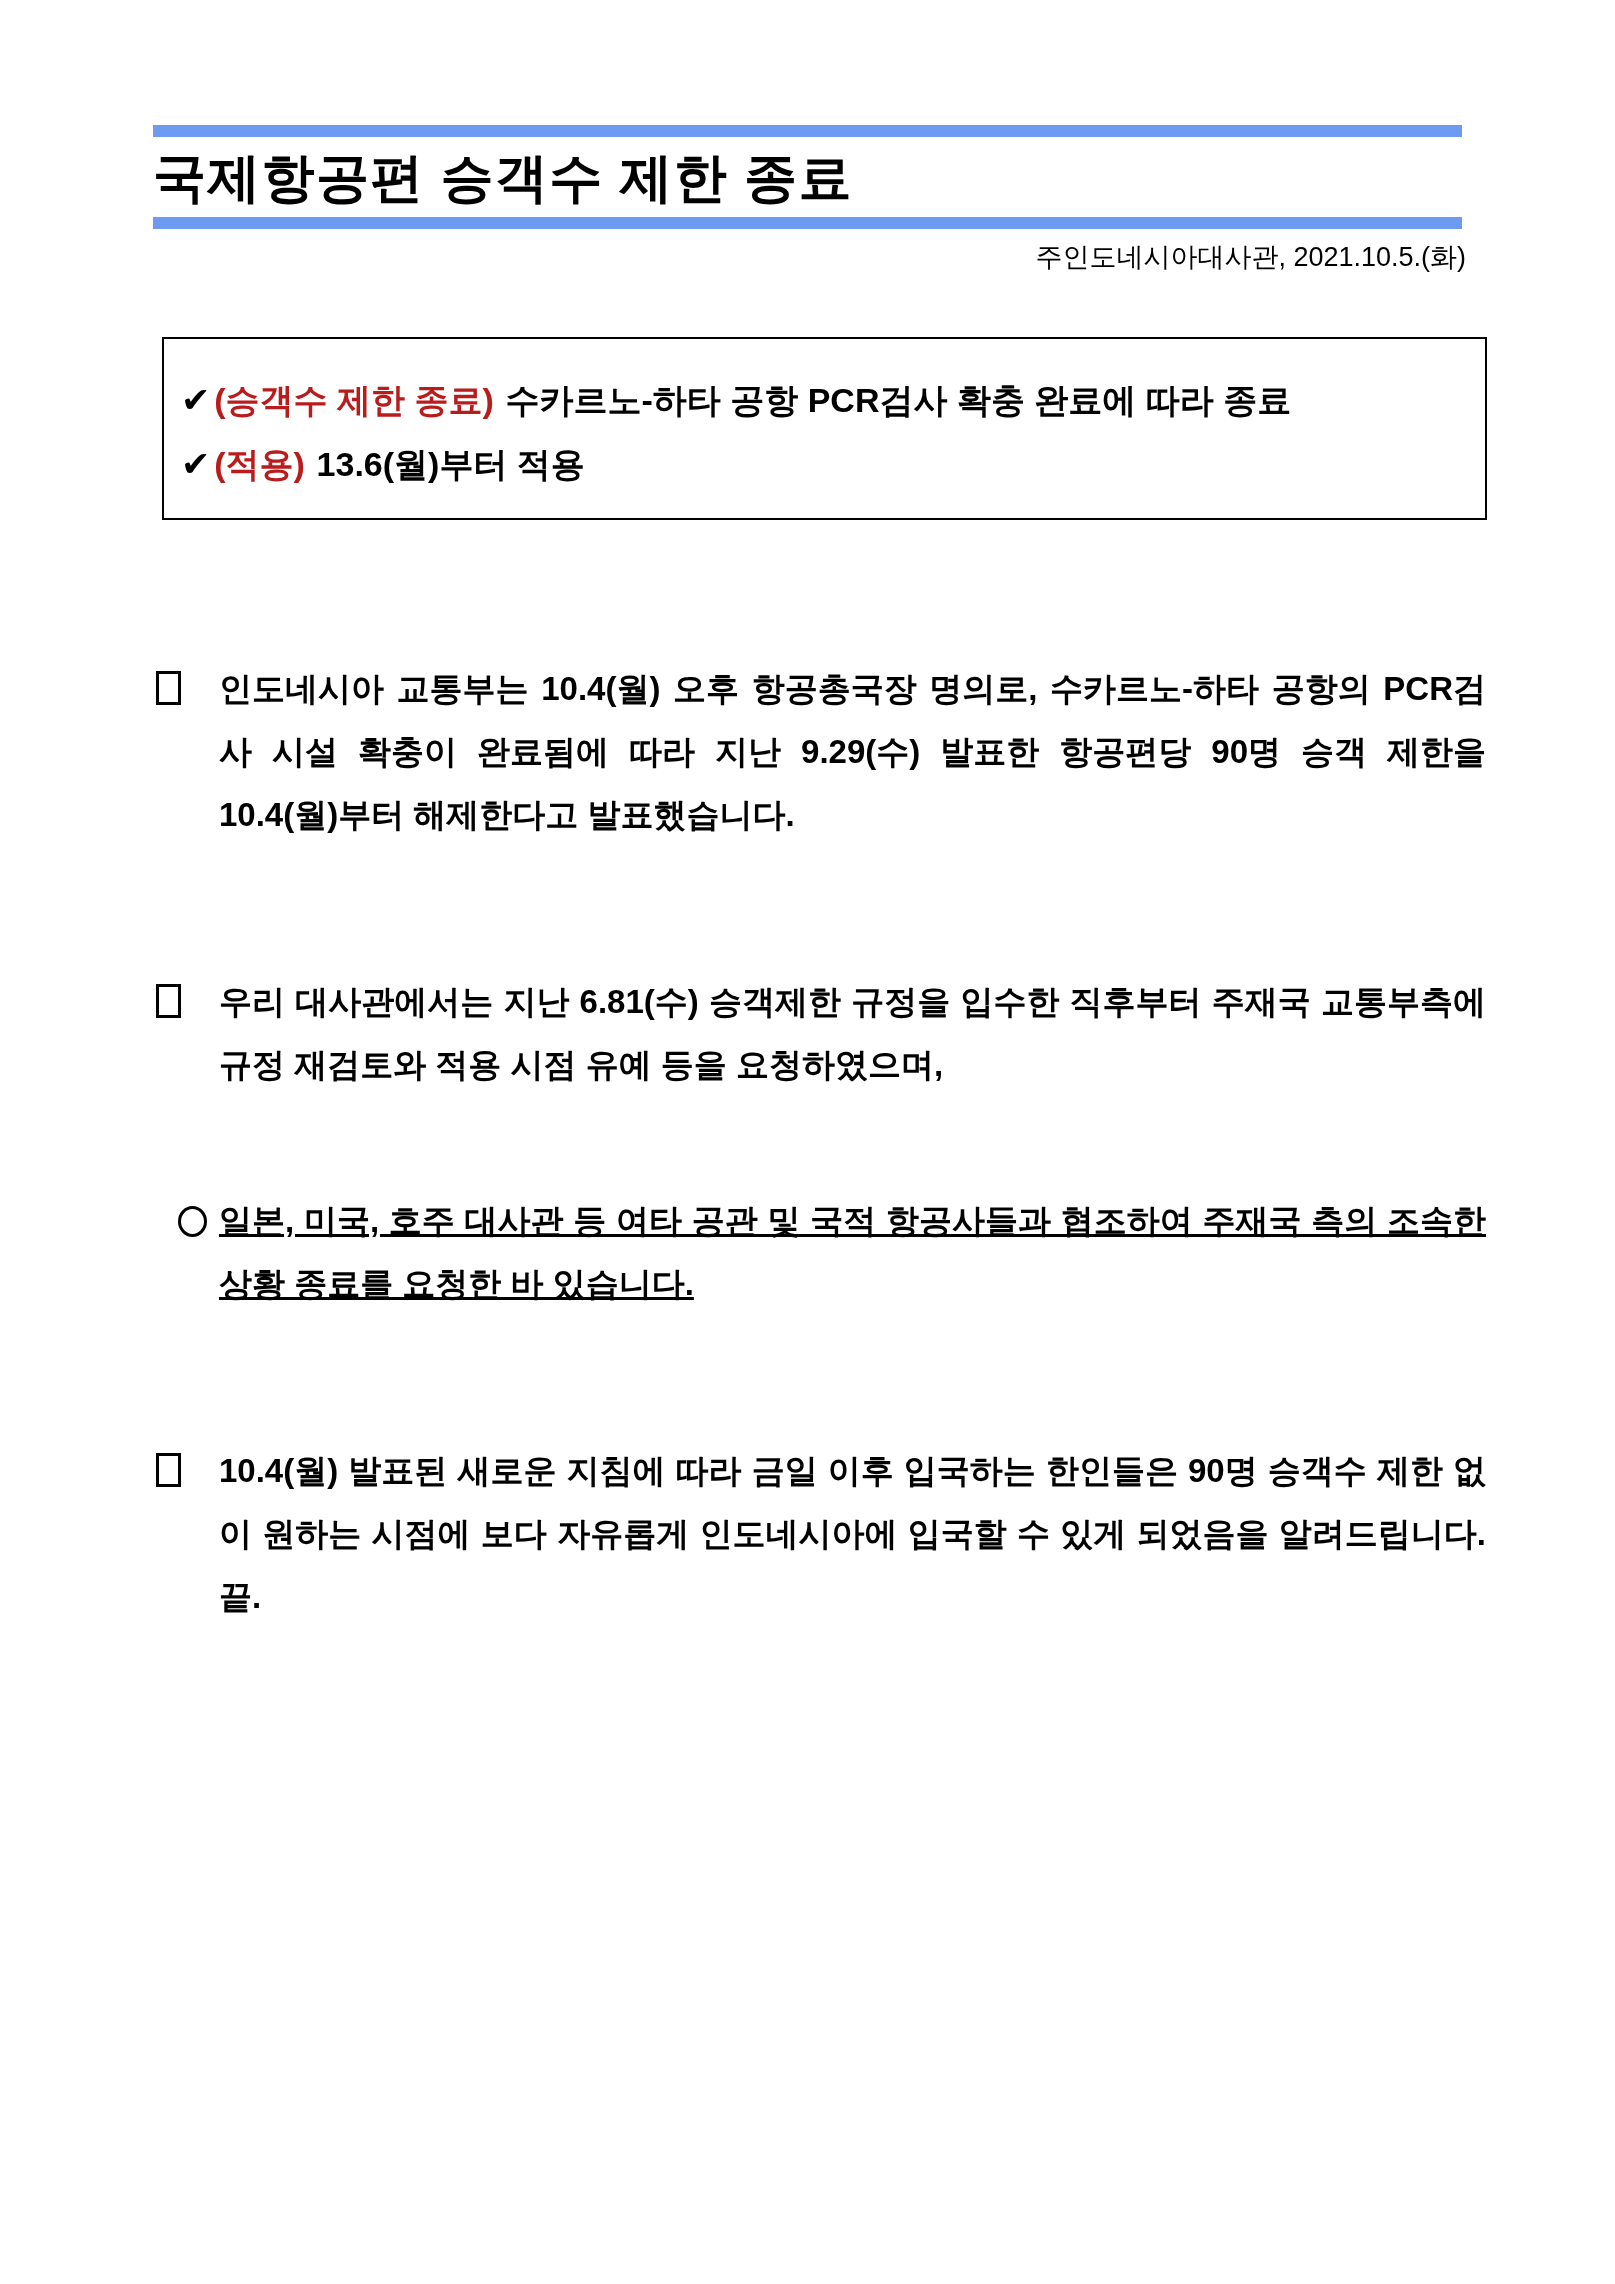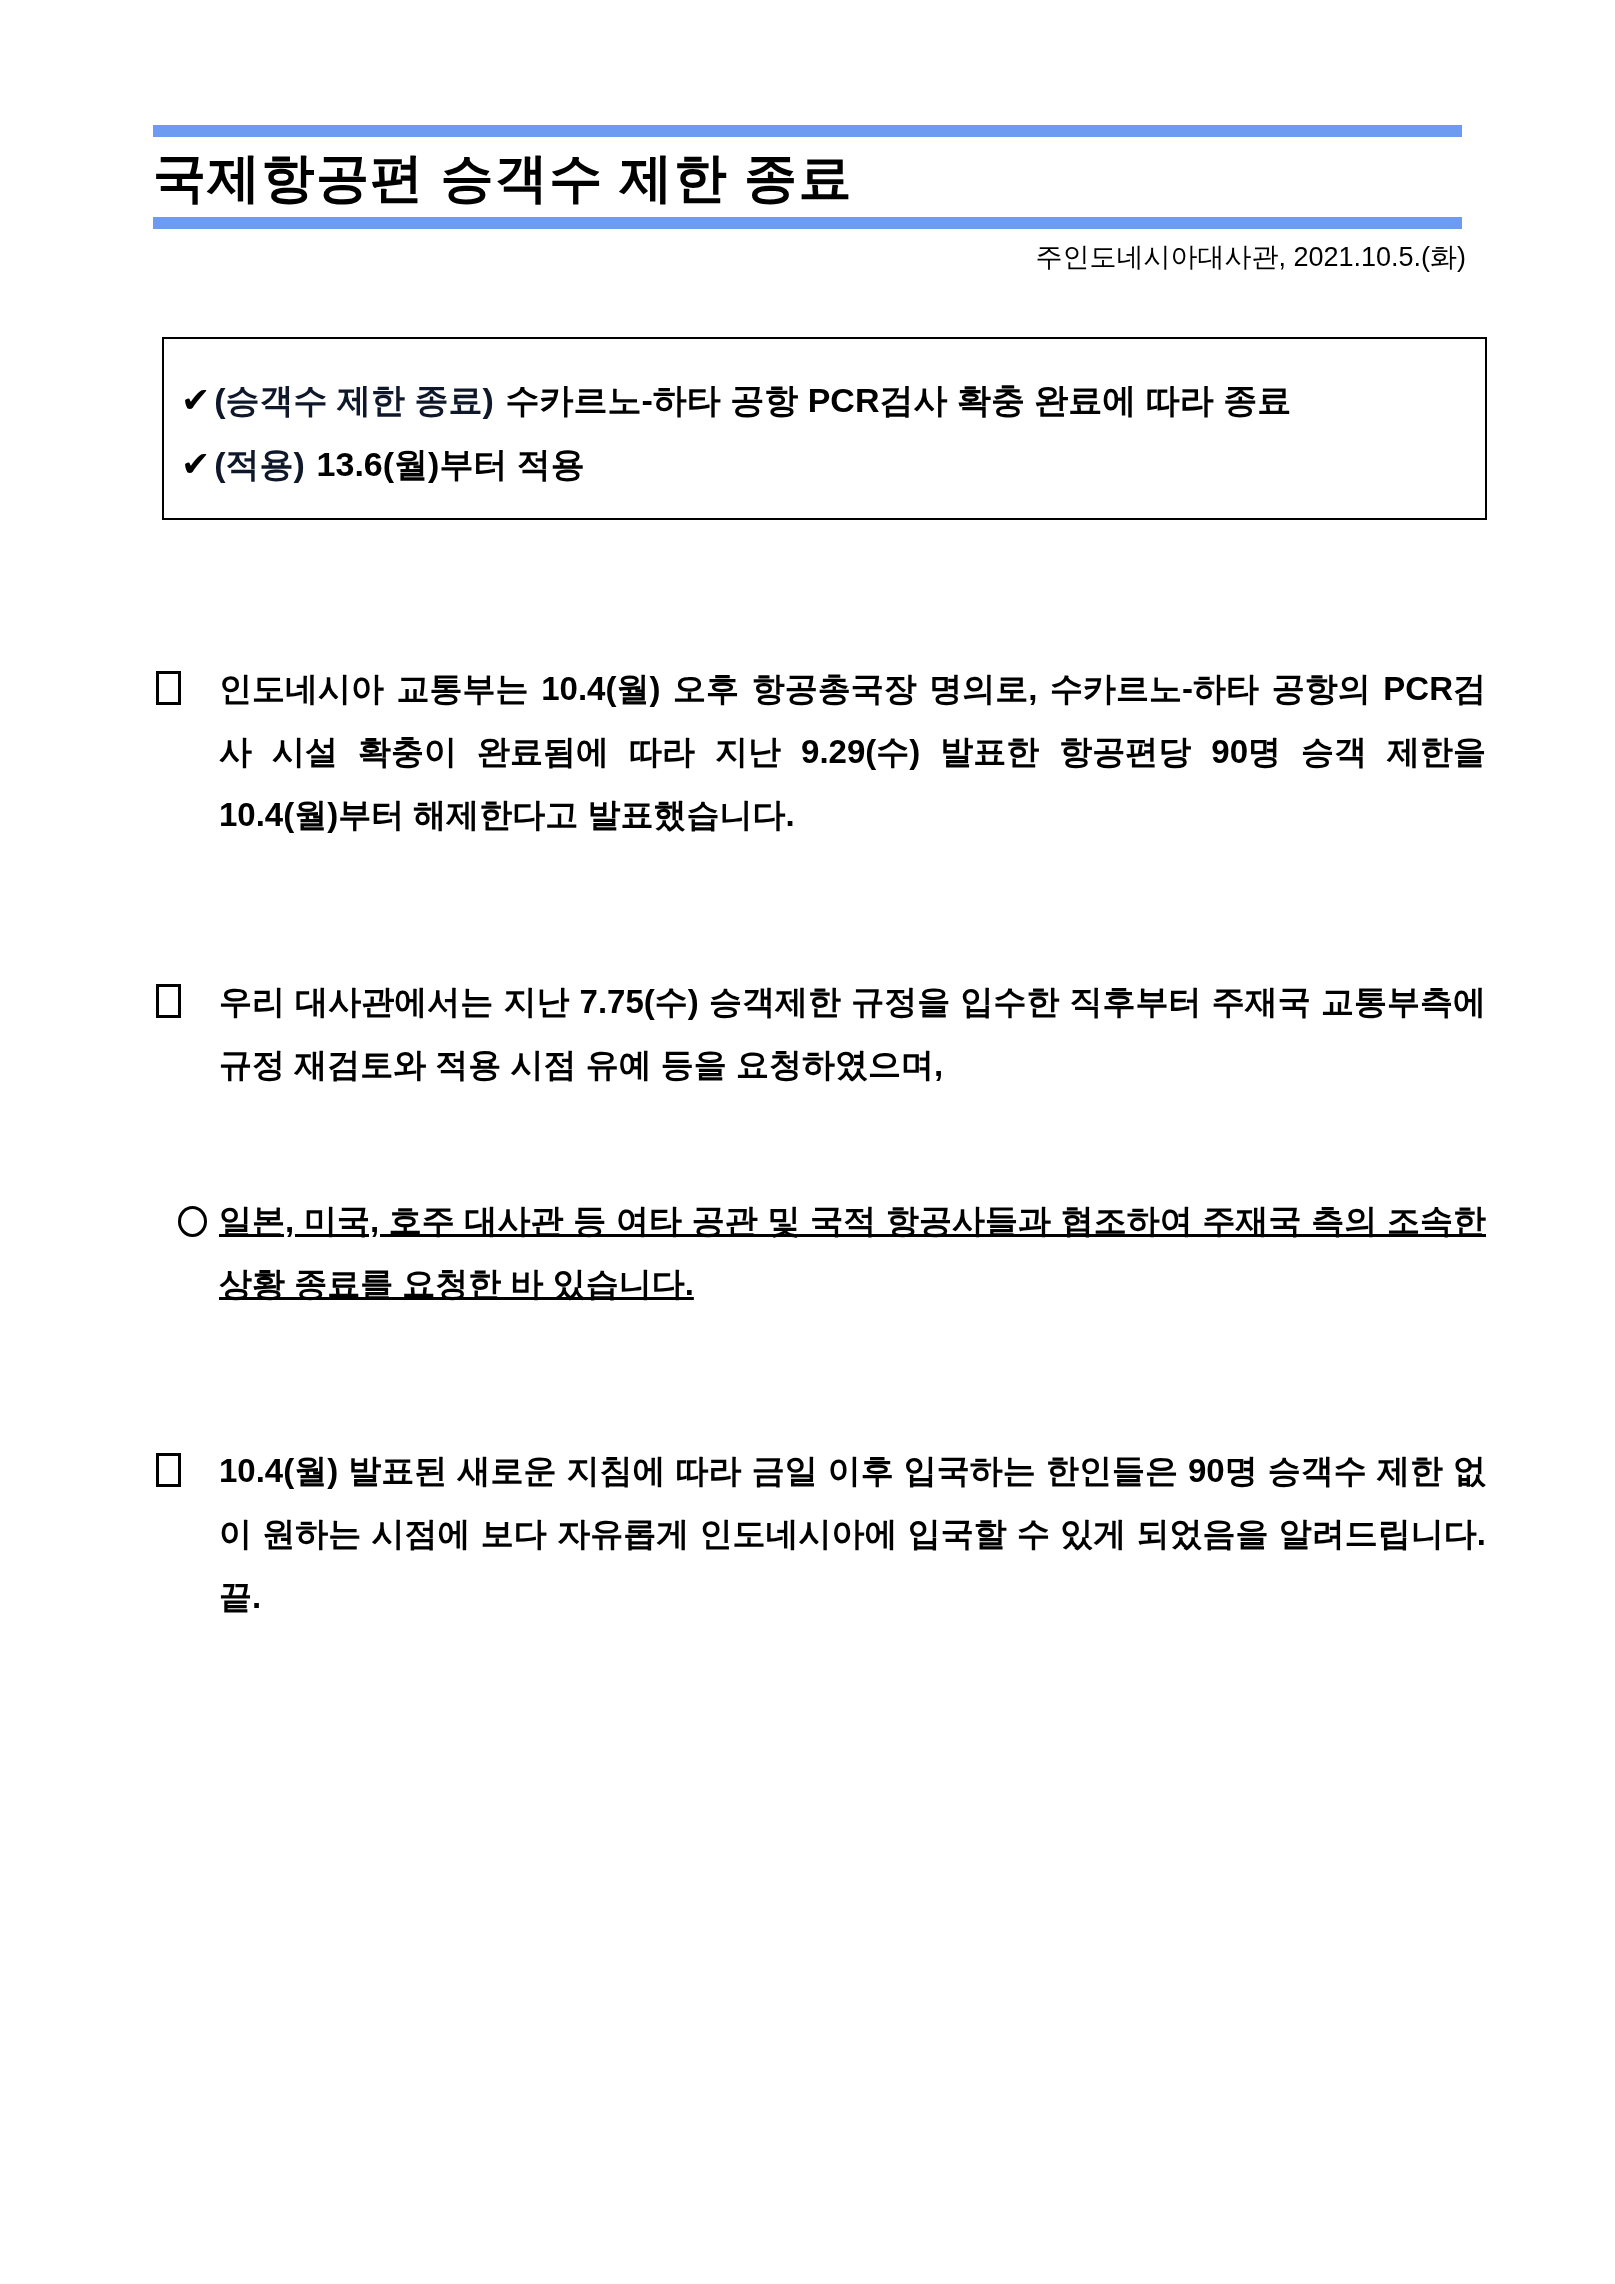--- a/index.html
+++ b/index.html
@@ -62,21 +62,21 @@
     line-height: 63px;
     white-space: nowrap;
   }
   .check-icon {
     color: #000000;
     font-style: italic;
     font-weight: 900;
     font-size: 35px;
   }
   .summary-label {
-    color: #0f172a;
+    color: #b91c1c;
     margin-left: 3.9px;
   }
   .summary-text {
     color: #000000;
     margin-left: 11.7px;
   }
   .para {
     position: absolute;
     left: 151px;
     width: 1335px;
@@ -130,21 +130,21 @@
     <div class="summary-line"><span class="check-icon">✔</span><span class="summary-label">(적용)</span><span class="summary-text">13.6(월)부터 적용</span></div>
   </div>
 
   <div class="para p1">
     <span class="bullet bullet-square"></span>
     <span>인도네시아 교통부는 10.4(월) 오후 항공총국장 명의로, 수카르노-하타 공항의 PCR검사 시설 확충이 완료됨에 따라 지난 9.29(수) 발표한 항공편당 90명 승객 제한을 10.4(월)부터 해제한다고 발표했습니다.</span>
   </div>
 
   <div class="para p2">
     <span class="bullet bullet-square"></span>
-    <span>우리 대사관에서는 지난 7.75(수) 승객제한 규정을 입수한 직후부터 주재국 교통부측에 규정 재검토와 적용 시점 유예 등을 요청하였으며,</span>
+    <span>우리 대사관에서는 지난 6.81(수) 승객제한 규정을 입수한 직후부터 주재국 교통부측에 규정 재검토와 적용 시점 유예 등을 요청하였으며,</span>
   </div>
 
   <div class="para p3">
     <span class="bullet bullet-circle"></span>
     <span>일본, 미국, 호주 대사관 등 여타 공관 및 국적 항공사들과 협조하여 주재국 측의 조속한 상황 종료를 요청한 바 있습니다.</span>
   </div>
 
   <div class="para p4">
     <span class="bullet bullet-square"></span>
     <span>10.4(월) 발표된 새로운 지침에 따라 금일 이후 입국하는 한인들은 90명 승객수 제한 없이 원하는 시점에 보다 자유롭게 인도네시아에 입국할 수 있게 되었음을 알려드립니다. 끝.</span>

